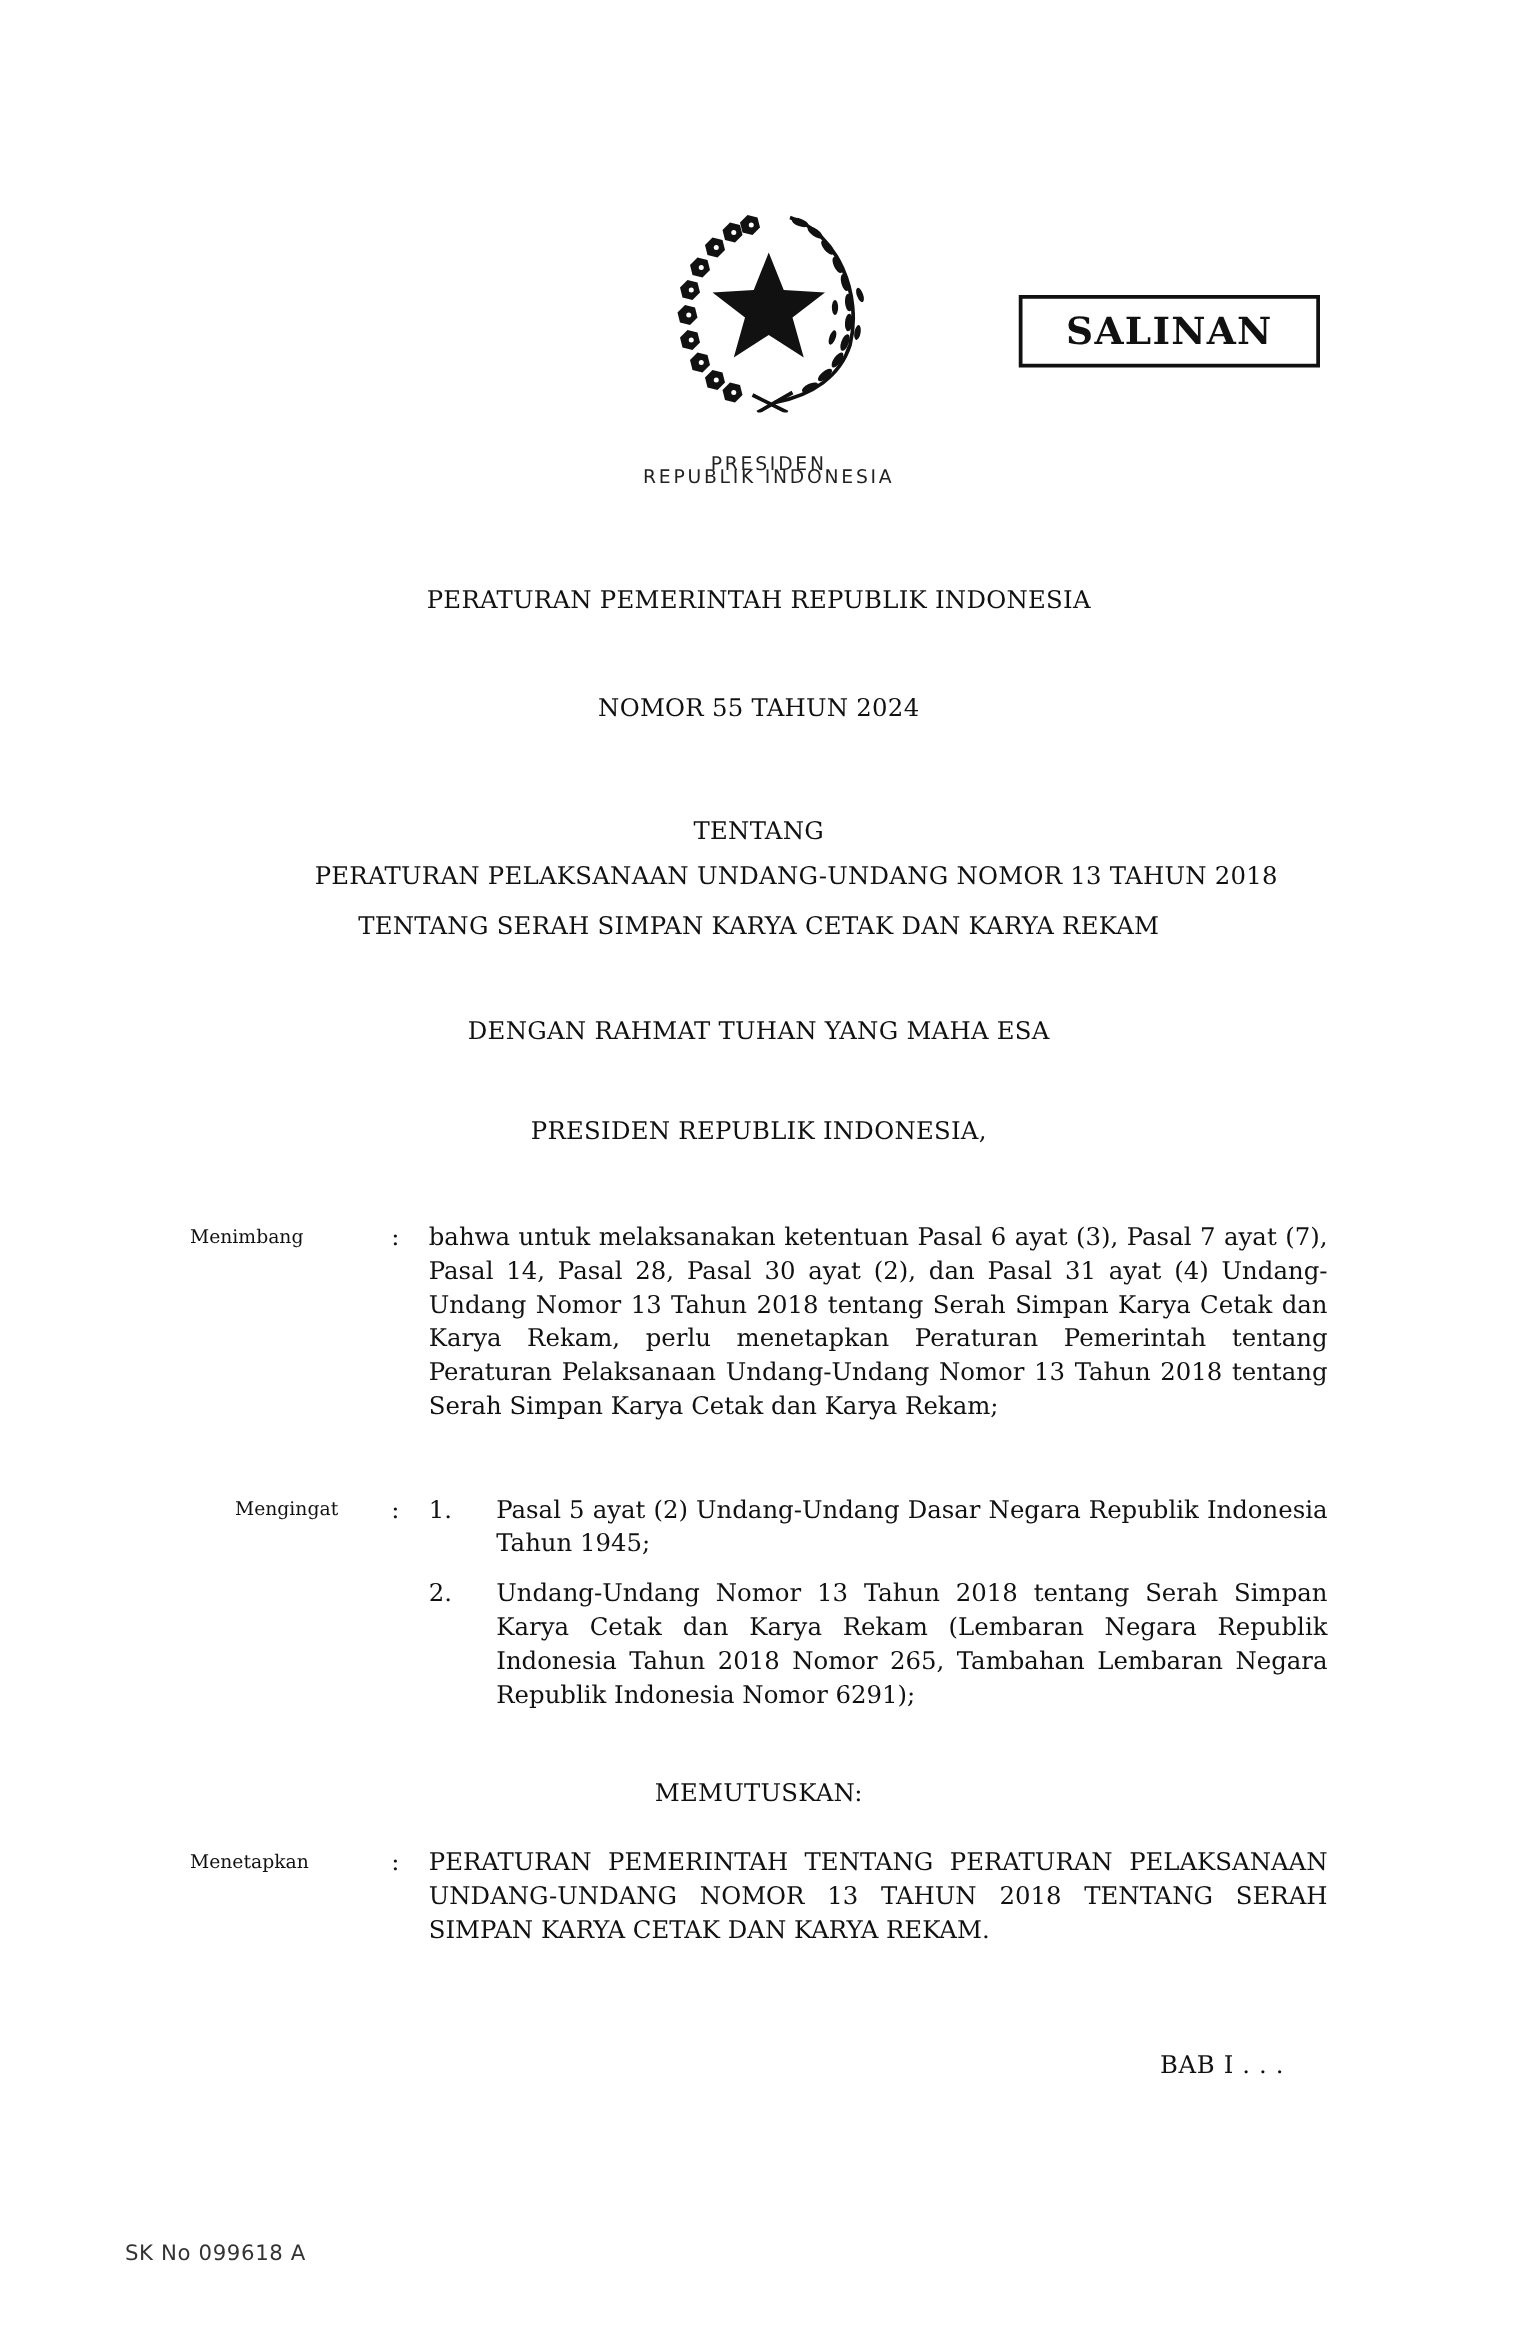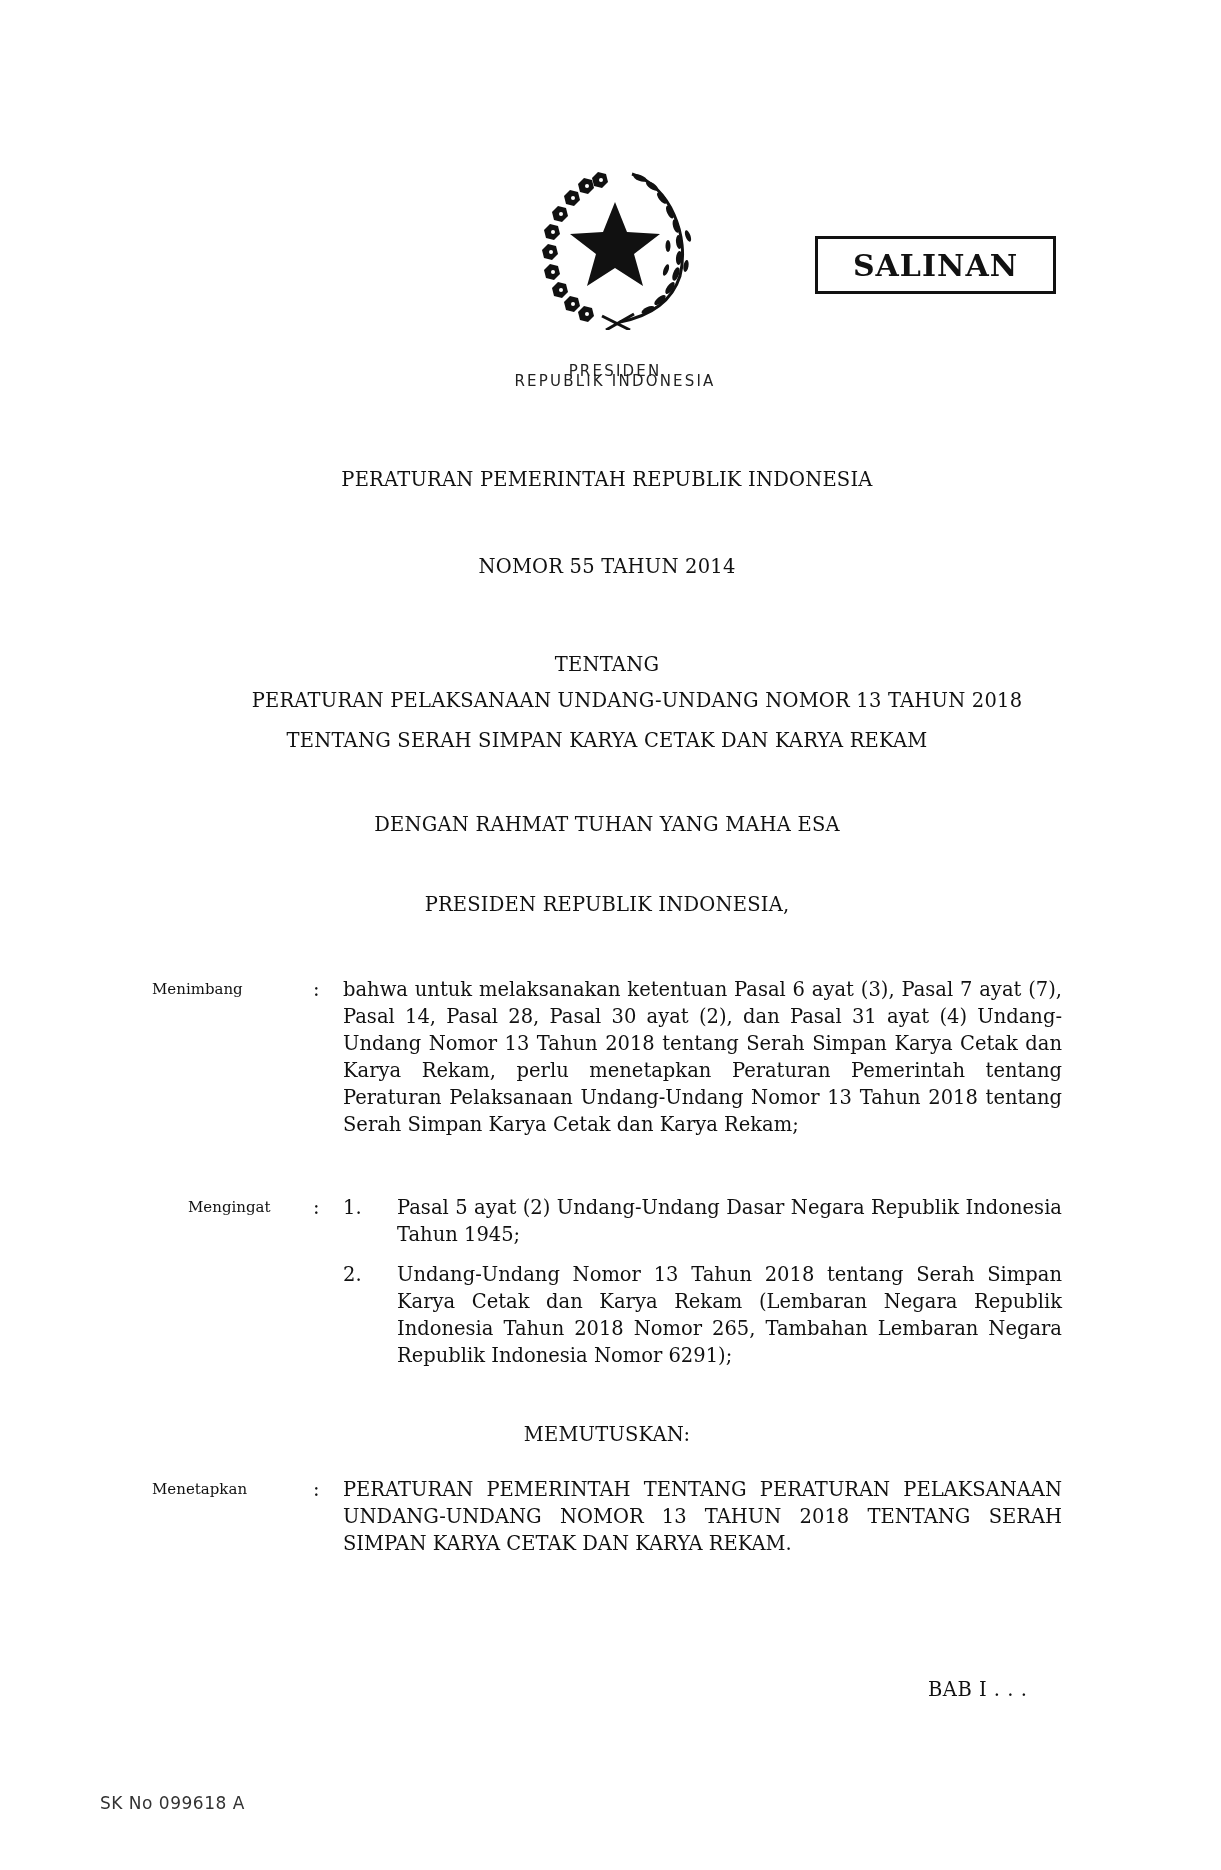--- a/index.html
+++ b/index.html
@@ -79,21 +79,21 @@
 </div>
 
 <div class="abs salinan-box">
   <span class="salinan-text">SALINAN</span>
 </div>
 
 <div class="abs kop" style="top:346px;margin-top:16px;">PRESIDEN</div>
 <div class="abs kop" style="top:372px;">REPUBLIK INDONESIA</div>
 
 <div class="abs center-line" style="top:466px;">PERATURAN PEMERINTAH REPUBLIK INDONESIA</div>
-<div class="abs center-line" style="top:553px;">NOMOR 55 TAHUN 2014</div>
+<div class="abs center-line" style="top:553px;">NOMOR 55 TAHUN 2024</div>
 <div class="abs center-line" style="top:651px;">TENTANG</div>
 <div class="abs center-line" style="top:687px;padding-left:30px;">PERATURAN PELAKSANAAN UNDANG-UNDANG NOMOR 13 TAHUN 2018</div>
 <div class="abs center-line" style="top:727px;">TENTANG SERAH SIMPAN KARYA CETAK DAN KARYA REKAM</div>
 <div class="abs center-line" style="top:811px;">DENGAN RAHMAT TUHAN YANG MAHA ESA</div>
 <div class="abs center-line" style="top:891px;">PRESIDEN REPUBLIK INDONESIA,</div>
 
 <div class="abs label" style="top:976px;">Menimbang</div>
 <div class="abs colon" style="top:976px;">:</div>
 <div class="abs para" style="top:976px;">bahwa untuk melaksanakan ketentuan Pasal 6 ayat (3), Pasal 7 ayat (7), Pasal 14, Pasal 28, Pasal 30 ayat (2), dan Pasal 31 ayat (4) Undang-Undang Nomor 13 Tahun 2018 tentang Serah Simpan Karya Cetak dan Karya Rekam, perlu menetapkan Peraturan Pemerintah tentang Peraturan Pelaksanaan Undang-Undang Nomor 13 Tahun 2018 tentang Serah Simpan Karya Cetak dan Karya Rekam;</div>
 
@@ -103,15 +103,15 @@
 <div class="abs item-text" style="top:1194px;">Pasal 5 ayat (2) Undang-Undang Dasar Negara Republik Indonesia Tahun 1945;</div>
 <div class="abs num" style="top:1261px;">2.</div>
 <div class="abs item-text" style="top:1261px;">Undang-Undang Nomor 13 Tahun 2018 tentang Serah Simpan Karya Cetak dan Karya Rekam (Lembaran Negara Republik Indonesia Tahun 2018 Nomor 265, Tambahan Lembaran Negara Republik Indonesia Nomor 6291);</div>
 
 <div class="abs center-line" style="top:1421px;">MEMUTUSKAN:</div>
 
 <div class="abs label" style="top:1476px;">Menetapkan</div>
 <div class="abs colon" style="top:1476px;">:</div>
 <div class="abs para para-upper" style="top:1476px;">PERATURAN PEMERINTAH TENTANG PERATURAN PELAKSANAAN UNDANG-UNDANG NOMOR 13 TAHUN 2018 TENTANG SERAH SIMPAN KARYA CETAK DAN KARYA REKAM.</div>
 
-<div class="abs bab" style="top:1676px;">BAB I . . .</div>
+<div class="abs bab" style="top:1638px;">BAB I . . .</div>
 
 <div class="abs sk" style="top:1768px;margin-top:25px;">SK No 099618 A</div>
 
 </body></html>

